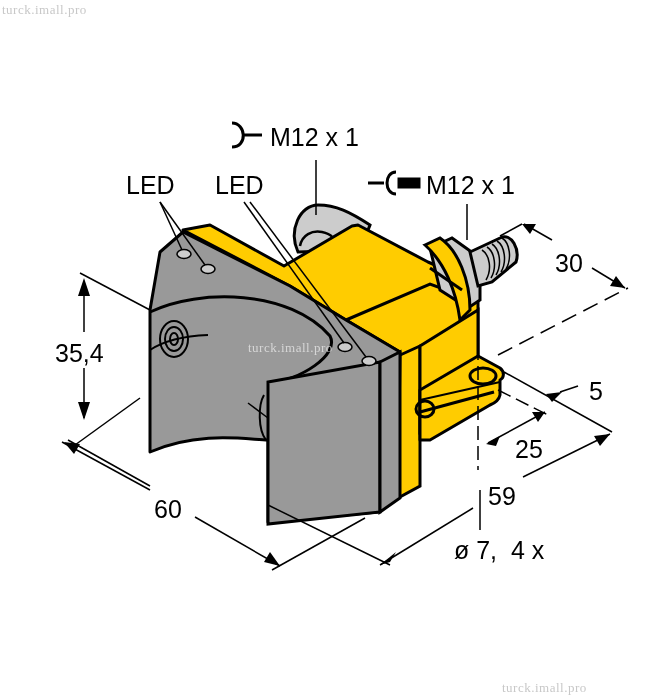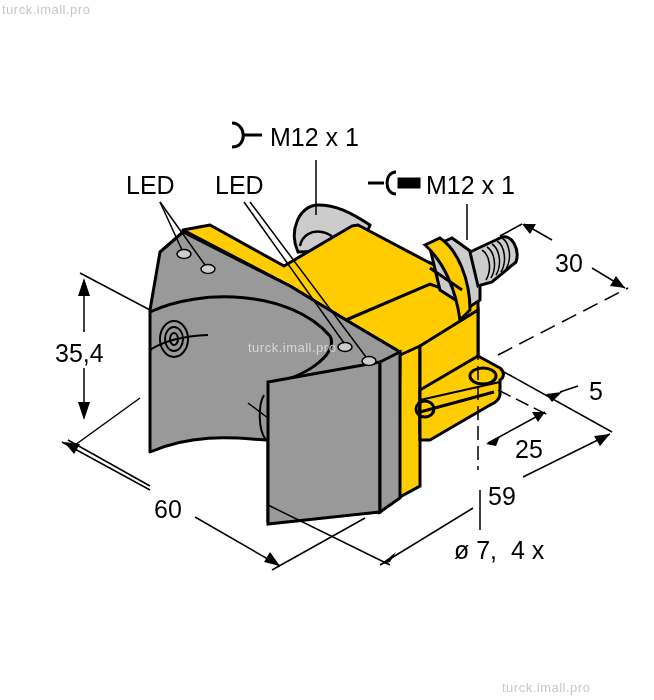--- a/index.html
+++ b/index.html
@@ -1,17 +1,17 @@
 <!DOCTYPE html>
 <html><head>
 <meta charset="utf-8">
 <style>
   html, body { margin:0; padding:0; background:#ffffff; }
   body { width:654px; height:700px; position:relative; overflow:hidden; font-family:"Liberation Sans", sans-serif; }
-  .wm { position:absolute; font-family:Liberation Sans, sans-serif; font-size:13px; color:#c8c8c8; letter-spacing:0.5px;text-align:right; }
+  .wm { position:absolute; font-family:Liberation Serif, serif; font-size:13px; color:#c8c8c8; letter-spacing:0.5px;text-align:right; }
   .wm-top { left:2px; top:2px; }
   .wm-bottom { left:502px; top:680px; }
   .wm-mid { left:248px; top:340px; color:#d6d6d6; font-size:13px; }
   svg { position:absolute; left:0; top:0; }
   .lbl { font-family:"Liberation Sans", sans-serif; font-size:25px; fill:#000; }
 </style>
 </head>
 <body>
 
 <div class="wm wm-top">turck.imall.pro</div>

